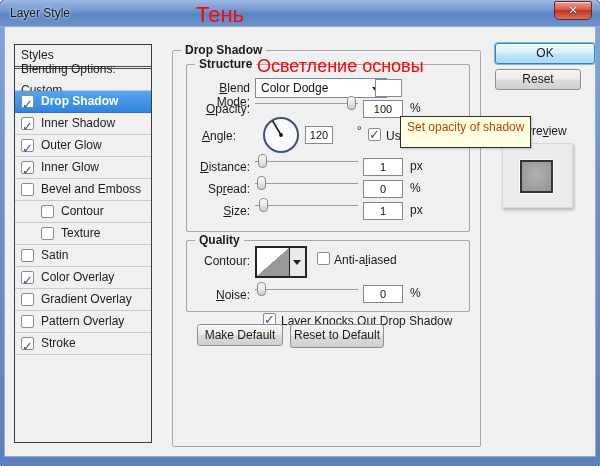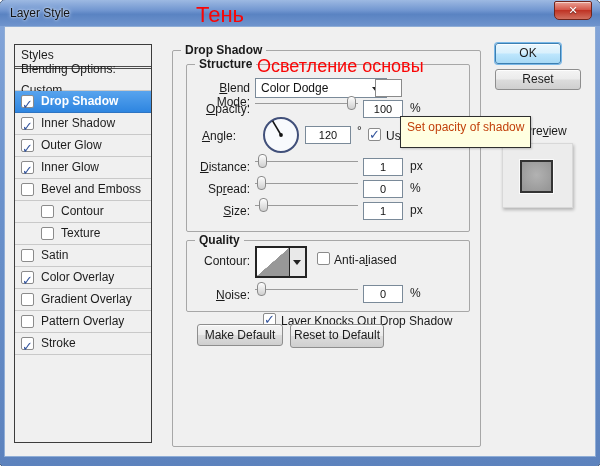--- a/index.html
+++ b/index.html
@@ -198,21 +198,21 @@
   <div class="unit" style="left:410px;top:101px;">%</div>
 
   <div class="fieldlabel" style="left:172px;top:129px;"><u>A</u>ngle:</div>
   <div class="dial">
     <svg width="38" height="38" viewBox="0 0 38 38">
       <circle cx="19" cy="19" r="17" fill="#f8fafd" stroke="#41507a" stroke-width="2"></circle>
       <line x1="19" y1="19" x2="10.6" y2="4.9" stroke="#141414" stroke-width="1.6"></line>
       <circle cx="19" cy="19" r="1.9" fill="#141414"></circle>
     </svg>
   </div>
-  <div class="valuebox" style="left:305px;top:126px;width:46px;">120</div>
+  <div class="valuebox" style="left:305px;top:126px;width:28px;">120</div>
   <div class="unit" style="left:357px;top:124px;">°</div>
   <span class="cb checked checkline-cb" style="left:368px;top:128px;"></span>
   <div class="checklabel" style="left:386px;top:129px;">Use <u>G</u>l</div>
 
   <div class="fieldlabel" style="left:186px;top:160px;"><u>D</u>istance:</div>
   <div class="slider" style="left:255px;top:153px;">
     <div class="groove"></div>
     <div class="thumb" style="left:3px;"></div>
   </div>
   <div class="valuebox" style="left:363px;top:158px;">1</div>
@@ -252,21 +252,21 @@
     <div class="thumb" style="left:2px;"></div>
   </div>
   <div class="valuebox" style="left:363px;top:285px;">0</div>
   <div class="unit" style="left:410px;top:286px;">%</div>
 
   <span class="cb checked checkline-cb" style="left:263px;top:313px;"></span>
   <div class="checklabel" style="left:281px;top:314px;">Layer Knocks O<u>u</u>t Drop Shadow</div>
   <div class="btn" style="left:197px;top:324px;width:86px;height:22px;line-height:20px;">Make Default</div>
   <div class="btn" style="left:290px;top:324px;width:94px;height:24px;line-height:20px;">Reset to Default</div>
 
-  <div class="btn btn-ok" style="left:495px;top:43px;width:66px;height:21px;line-height:19px;">OK</div>
+  <div class="btn btn-ok" style="left:495px;top:43px;width:100px;height:21px;line-height:19px;">OK</div>
   <div class="btn" style="left:495px;top:69px;width:86px;height:21px;line-height:19px;">Reset</div>
   <div class="preview-label">Pre<u>v</u>iew</div>
   <div class="preview-swatch">
     <div class="preview-inner"></div>
   </div>
 
   <div class="tooltip">Set opacity of shadow</div>
 
 </div>
 

